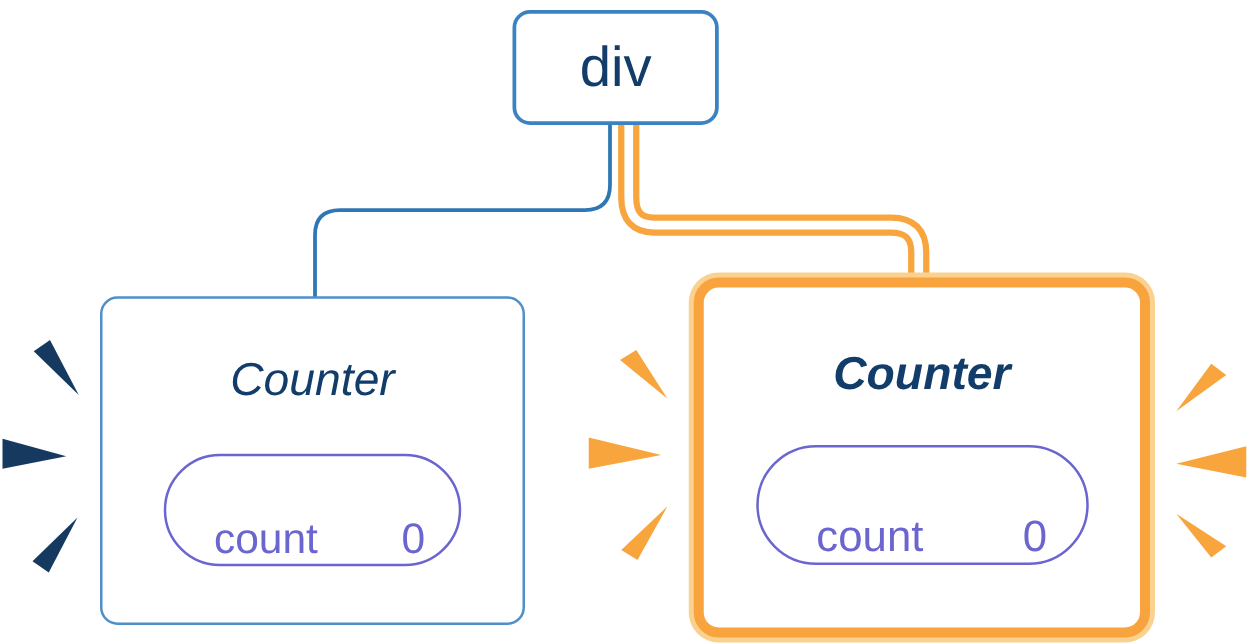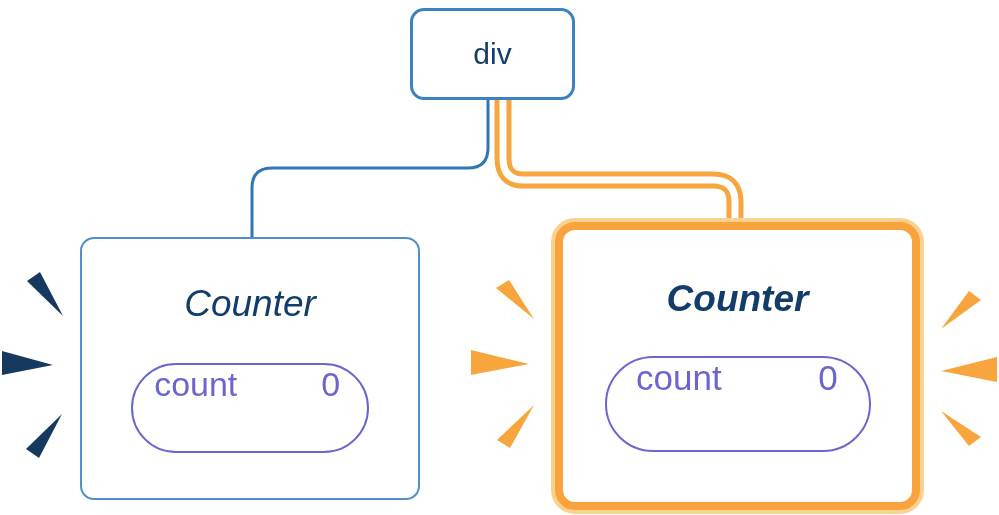--- a/index.html
+++ b/index.html
@@ -46,21 +46,21 @@
     top: 8px;
     width: 165px;
     height: 92px;
     box-sizing: border-box;
     background: #ffffff;
     border: 3px solid var(--node-border-blue, #3a83c2);
     border-radius: 14px;
     display: flex;
     align-items: center;
     justify-content: center;
-    font-size: 30px;
+    font-size: 45px;
     color: var(--node-text, #123c69);
   }
 
   
   .card {
     position: absolute;
     box-sizing: border-box;
     background: #ffffff;
   }
   .card-left {
@@ -94,24 +94,23 @@
     padding-top: 48px;
     font-weight: 700;
   }
 
   
   .pill {
     box-sizing: border-box;
     border: 2px solid var(--pill-purple, #6b66cf);
     border-radius: 60px;
     display: flex;
-    align-items: flex-start;
+    align-items: flex-end;
     color: var(--pill-purple, #6b66cf);
     overflow: hidden;
-    gap: 17px;
   }
   .card-left .pill {
     width: 238px;
     height: 90px;
     margin: 38px auto 0;
     font-size: 34px;
   }
   .card-right .pill {
     width: 266px;
     height: 96px;

